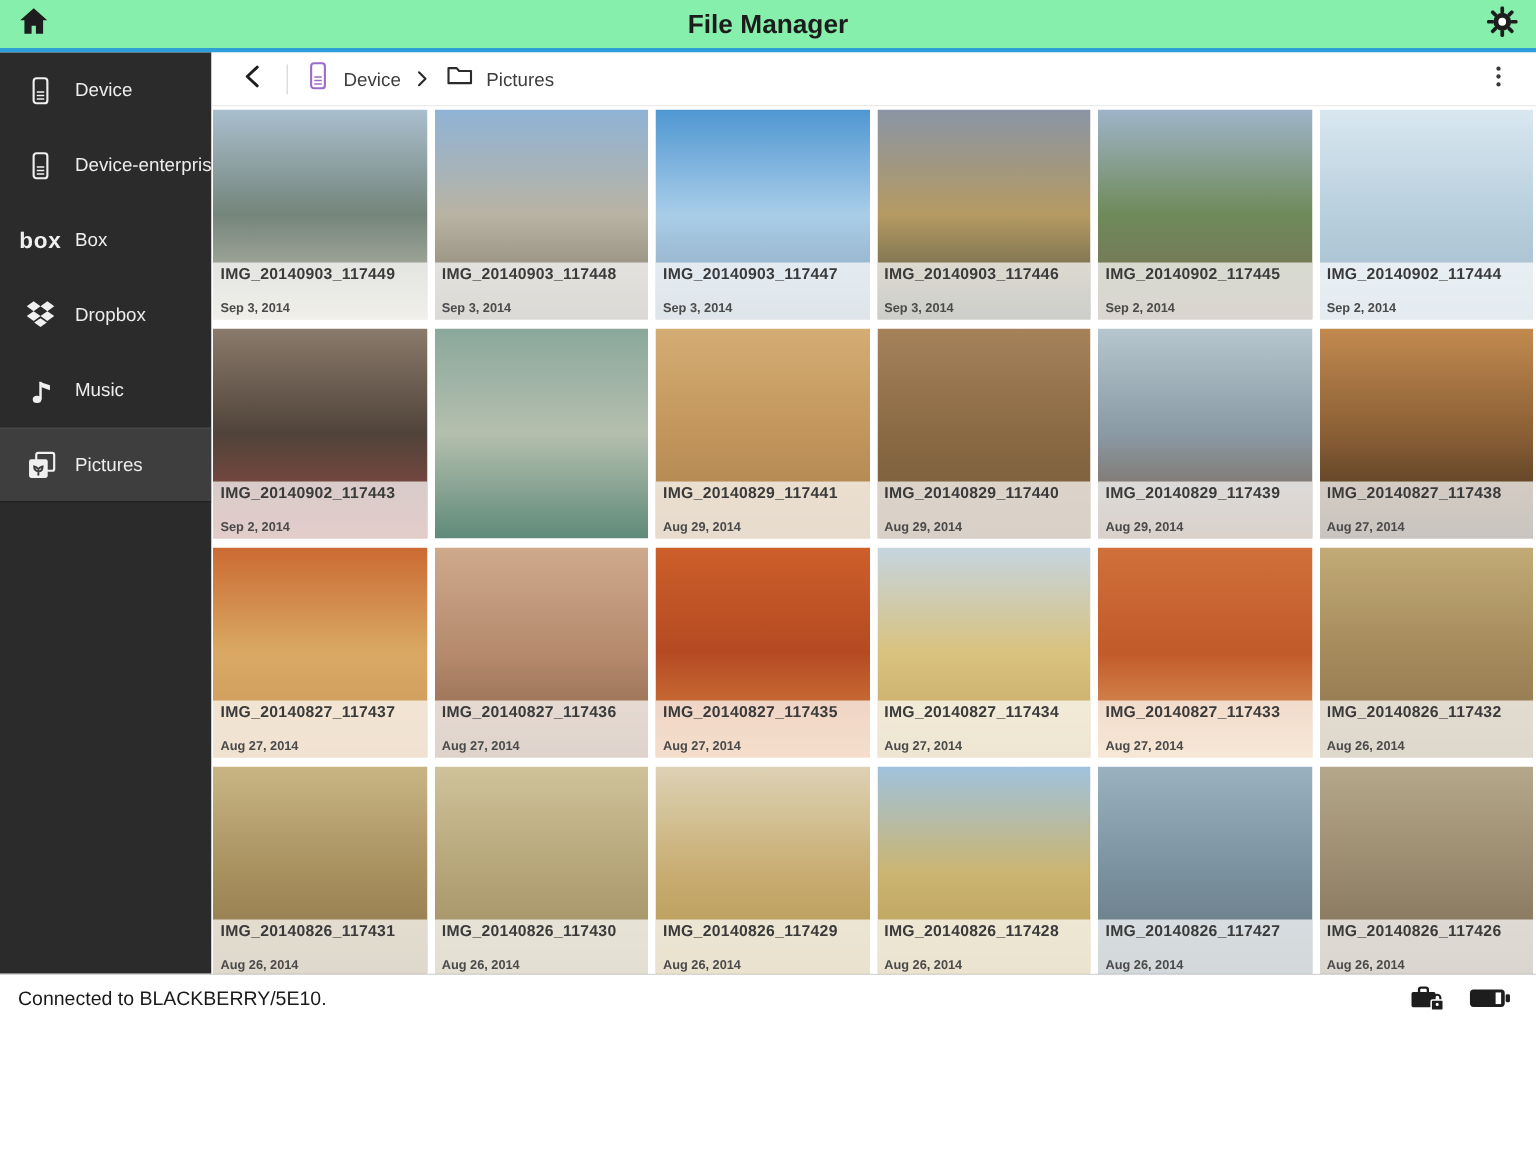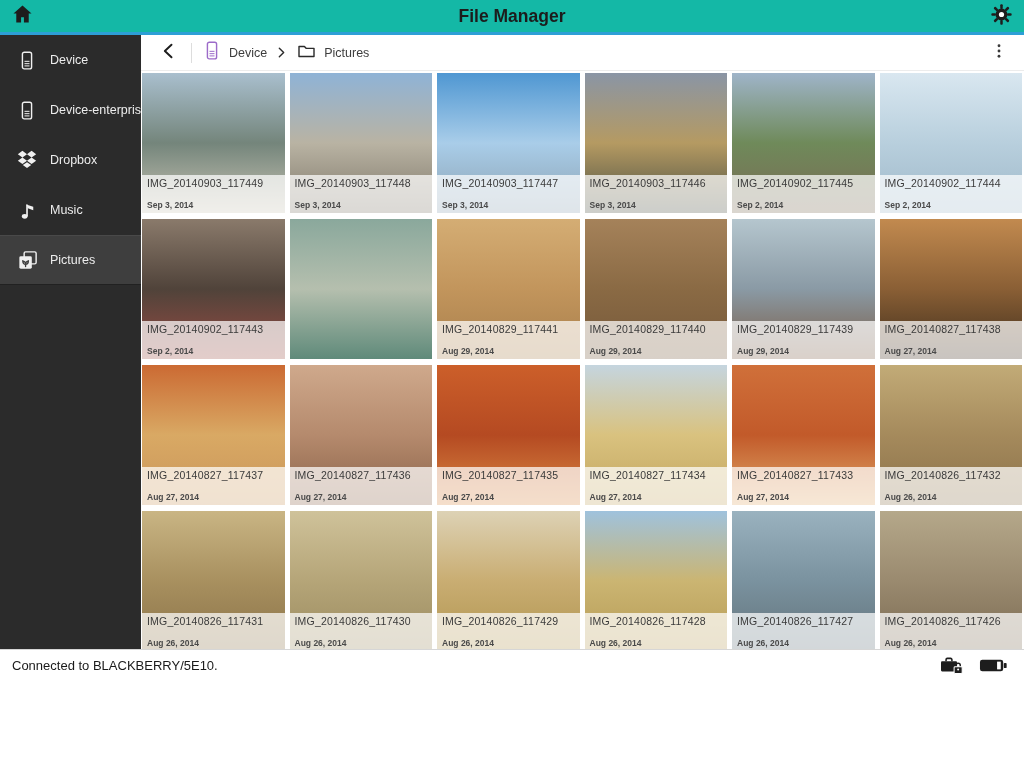--- a/index.html
+++ b/index.html
@@ -1,20 +1,20 @@
 <!DOCTYPE html>
 <html><head>
 <meta charset="utf-8">
 <style>
   html,body{margin:0;padding:0;width:1024px;height:768px;overflow:hidden;
     font-family:"Liberation Sans",sans-serif;background:#ffffff;}
   *{box-sizing:border-box;}
 
   
-  .topbar{height:32px;display:flex;align-items:center;background:#14b8a6;position:relative;}
+  .topbar{height:32px;display:flex;align-items:center;background:#86efac;position:relative;}
   .home-btn{width:44px;height:32px;border:0;background:transparent;display:flex;
     align-items:center;justify-content:center;cursor:pointer;padding:0;}
   .top-title{position:absolute;left:0;right:0;text-align:center;font-size:17.5px;
     font-weight:bold;color:#1c1c1c;pointer-events:none;}
   .gear-btn{margin-left:auto;width:46px;height:32px;border:0;background:transparent;
     display:flex;align-items:center;justify-content:center;cursor:pointer;padding:0;}
   .accent{height:3px;background:#2d9fd6;}
 
   
   .shell{display:flex;height:614px;}
@@ -42,21 +42,21 @@
   .menu-btn{margin-left:auto;width:38px;height:30px;border:0;background:transparent;
     display:flex;align-items:center;justify-content:center;cursor:pointer;padding:0;}
 
   
   .grid{flex:1;overflow:hidden;display:grid;grid-template-columns:repeat(6,1fr);
     grid-auto-rows:140px;gap:6px 5px;padding:2px 2px 0 1px;background:#ffffff;}
   .cell{position:relative;overflow:hidden;cursor:pointer;}
   .thumb{position:absolute;inset:0;}
   .tile-label{position:absolute;left:0;right:0;bottom:0;background:rgba(255,255,255,0.72);
     padding:2px 5px 3px;}
-  .tile-name{font-size:10.5px;font-weight:normal;color:#3a3a3a;white-space:nowrap;
+  .tile-name{font-size:10.5px;font-weight:bold;color:#3a3a3a;white-space:nowrap;
     overflow:hidden;letter-spacing:.2px;}
   .tile-date{font-size:8.5px;font-weight:bold;color:#4a4a4a;margin-top:11px;}
 
   
   .statusbar{height:31px;background:#ffffff;border-top:1px solid #d6d6d6;display:flex;
     align-items:center;padding:0 12px;}
   .status-text{font-size:13px;color:#1a1a1a;}
   .status-icons{margin-left:auto;display:flex;align-items:center;gap:14px;padding-right:4px;}
   .sicon{display:flex;align-items:center;}
 </style>
@@ -112,20 +112,26 @@
      <rect x="6.5" y="2" width="11" height="20" rx="2.3" fill="none" stroke="#f0f0f0" stroke-width="1.7"></rect>
      <line x1="9" y1="13" x2="15" y2="13" stroke="#f0f0f0" stroke-width="1.2"></line>
      <line x1="9" y1="15.8" x2="15" y2="15.8" stroke="#f0f0f0" stroke-width="1.2"></line>
      <line x1="9" y1="18.5" x2="15" y2="18.5" stroke="#f0f0f0" stroke-width="1.2"></line>
           </svg>
         </span>
         <span class="side-label">Device-enterprise</span>
       </div>
       <div class="side-item">
         <span class="side-icon">
+          <span class="box-logo" style="color:#f0f0f0">box</span>
+        </span>
+        <span class="side-label">Box</span>
+      </div>
+      <div class="side-item">
+        <span class="side-icon">
           <svg width="22" height="22" viewBox="0 0 24 24" fill="#f0f0f0">
      <path d="M7 2 L12 5.6 7 9.2 2 5.6 Z M17 2 L22 5.6 17 9.2 12 5.6 Z
               M7 9.2 L12 12.8 7 16.4 2 12.8 Z M17 9.2 L22 12.8 17 16.4 12 12.8 Z
               M7.4 17.4 L12 20.8 16.6 17.4 12 14.4 Z"></path>
           </svg>
         </span>
         <span class="side-label">Dropbox</span>
       </div>
       <div class="side-item">
         <span class="side-icon">

